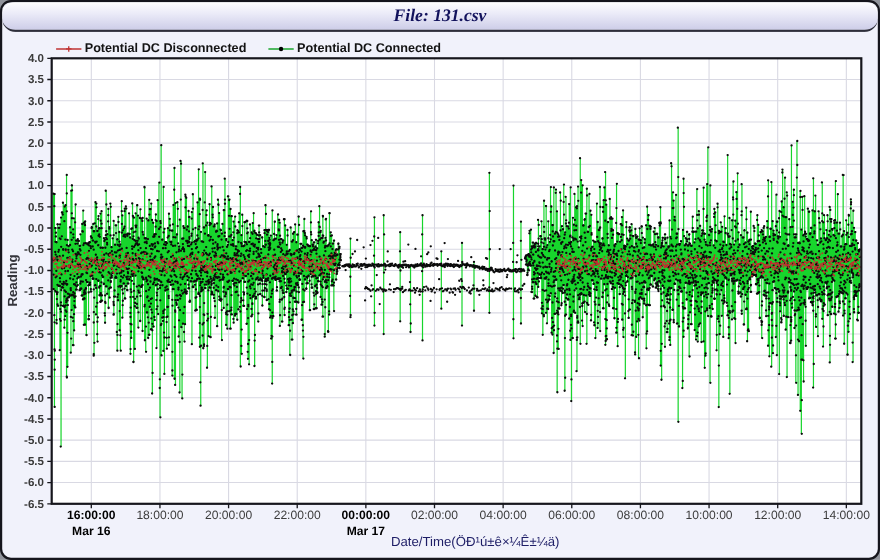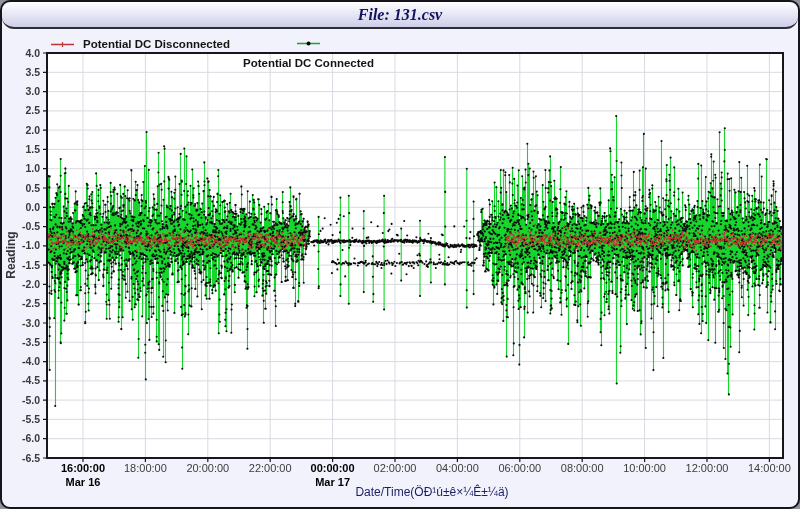--- a/index.html
+++ b/index.html
@@ -8,24 +8,24 @@
   .window{position:absolute;inset:0;box-sizing:border-box;border:2px solid #15151c;
           border-radius:10px;background:#f1f2fb;overflow:hidden;}
   .titlebar{position:relative;z-index:3;height:25px;
             background:linear-gradient(#fefeff 0%,#e9e9f7 45%,#cdcde8 100%);
             border-bottom:2px solid #2e2e3a;display:flex;align-items:center;justify-content:center;
             box-shadow:inset 0 1px 0 #ffffff;border-radius:12px;}
   .title{font-family:"Liberation Serif",serif;font-style:italic;font-weight:bold;
          font-size:16px;color:#12125c;}
   #chart-svg{position:absolute;left:-2px;top:-2px;width:800px;height:509px;z-index:1;}
   .legend{position:absolute;top:36px;left:0;width:100%;height:13px;z-index:4;}
-  .legend-item{position:absolute;top:0;display:flex;align-items:center;gap:8px;
+  .legend-item{position:absolute;top:0;display:flex;align-items:center;gap:2px;
                font-size:11.5px;font-weight:bold;color:#141414;}
   .legend-item.li-0{left:48px;}
-  .legend-item.li-1{left:241px;flex-direction:column;}
+  .legend-item.li-1{left:241px;}
   .ylab{position:absolute;left:9px;top:253px;transform:translate(-50%,-50%) rotate(-90deg);
         font-size:12px;font-weight:bold;color:#35353c;z-index:4;white-space:nowrap;}
   .xlab{position:absolute;left:430px;top:483px;transform:translateX(-50%);
         font-size:12px;font-weight:normal;color:#1d1d66;z-index:4;white-space:nowrap;}
   .yt{font:bold 10.5px "Liberation Sans",sans-serif;fill:#3a3a3a;}
   .xt{font:11px "Liberation Sans",sans-serif;fill:#3c3c3c;}
   .xtb{font:bold 11px "Liberation Sans",sans-serif;fill:#000000;}
 </style>
 </head>
 <body>

